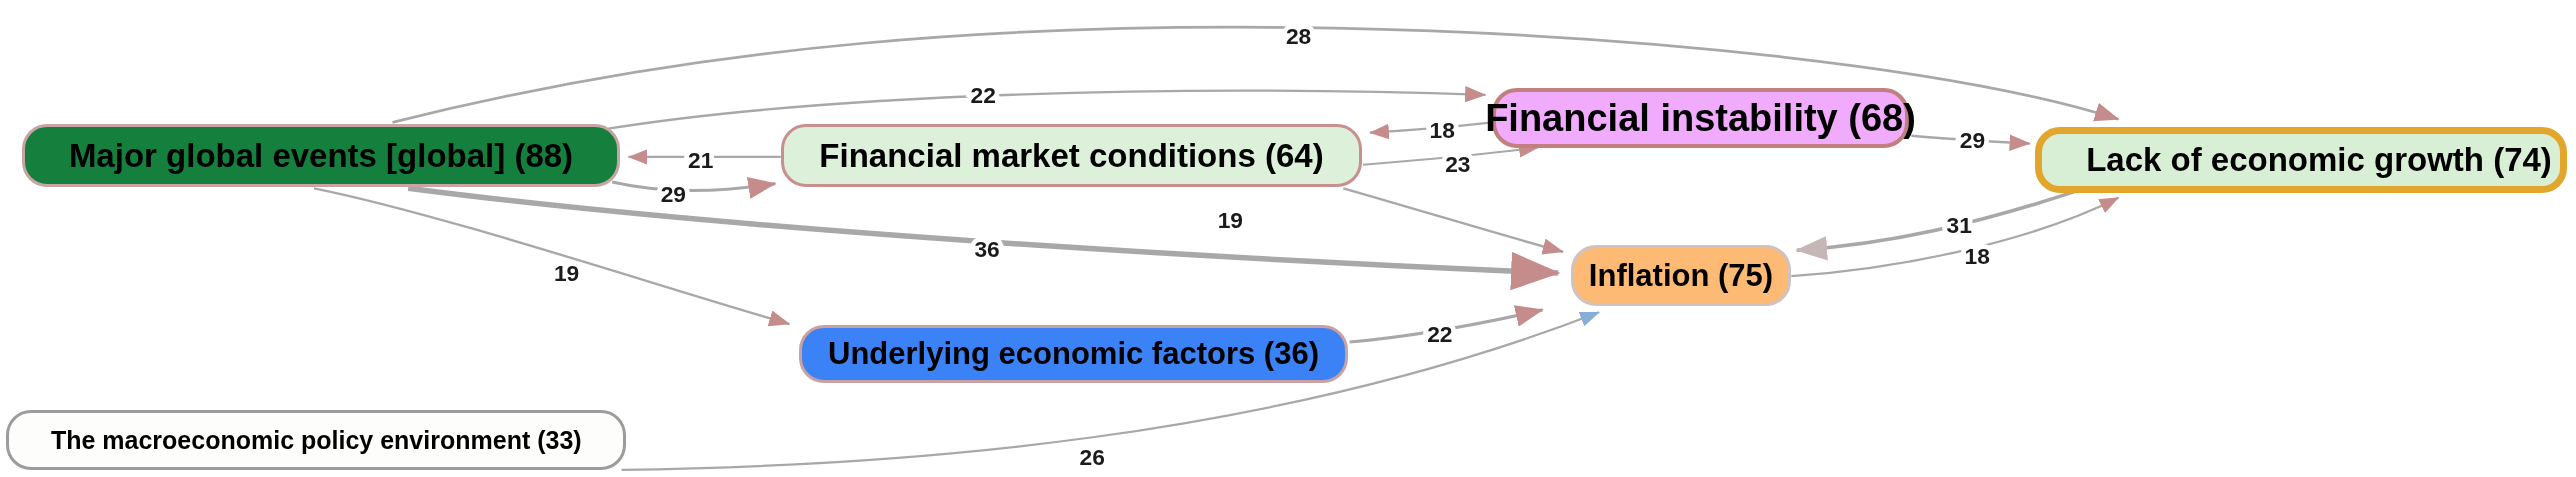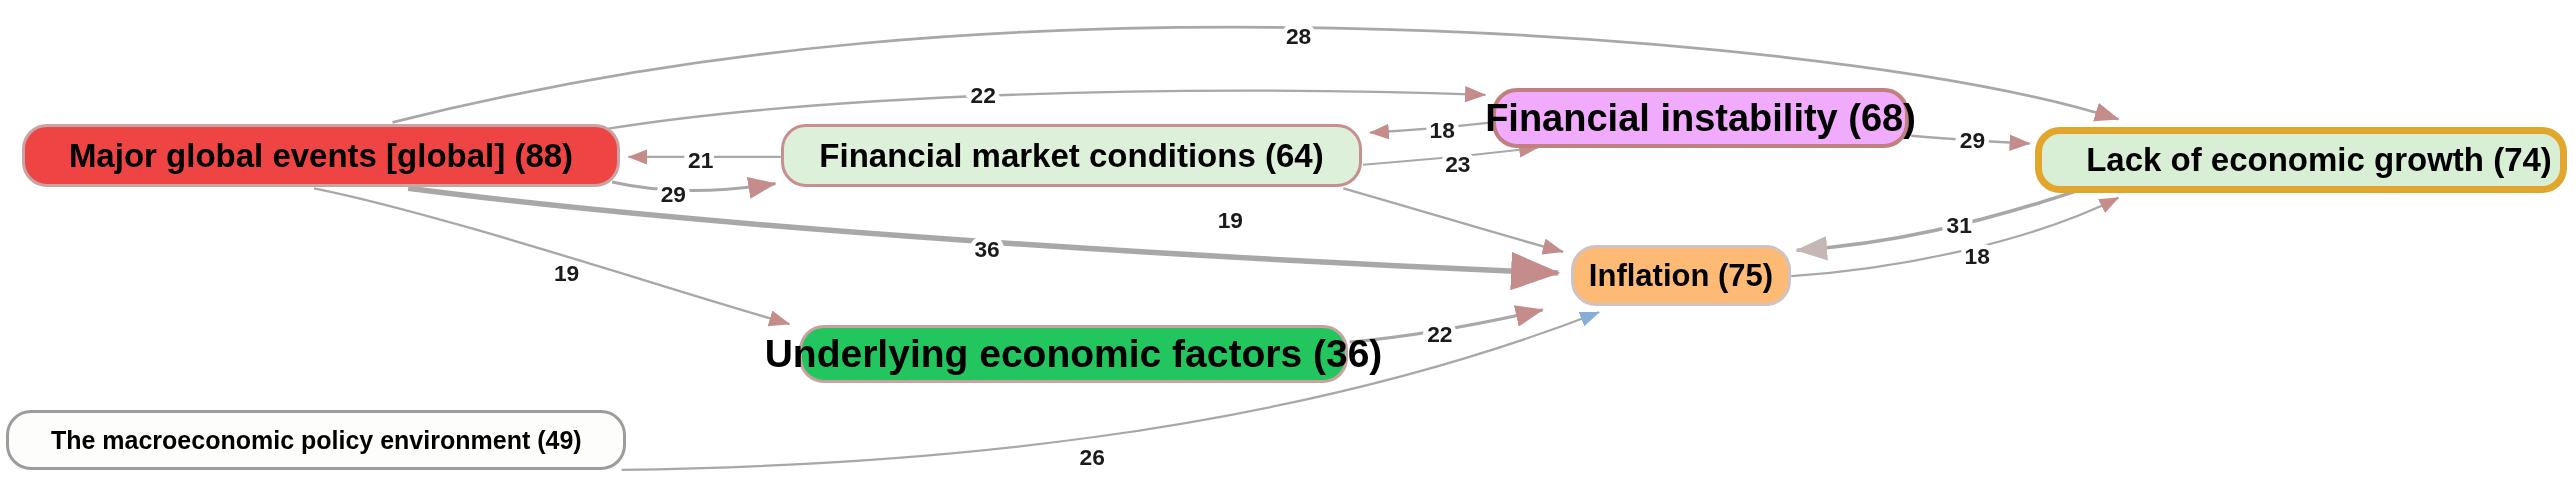--- a/index.html
+++ b/index.html
@@ -84,28 +84,28 @@
     <text class="edge-label" x="1568" y="291">19</text>
     <text class="edge-label" x="1258" y="327">36</text>
     <text class="edge-label" x="722" y="358">19</text>
     <text class="edge-label" x="1835" y="436">22</text>
     <text class="edge-label" x="1392" y="593">26</text>
     <text class="edge-label" x="2514" y="189">29</text>
     <text class="edge-label" x="2497" y="297">31</text>
     <text class="edge-label" x="2520" y="336">18</text>
   </svg>
 
-  <div class="node" style="left: 22px; top: 124px; width: 598px; height: 63px; background: #ef4444; border-color: rgb(200, 164, 164); border-width: 3.1px;">Major global events [global] (88)</div>
+  <div class="node" style="left: 22px; top: 124px; width: 598px; height: 63px; background: #15803d; border-color: rgb(200, 164, 164); border-width: 3.1px;">Major global events [global] (88)</div>
 
   <div class="node" style="left: 781px; top: 124px; width: 581px; height: 63px; background: rgb(221, 240, 218); border-color: rgb(201, 142, 142); border-width: 3.9px;">Financial market conditions (64)</div>
 
   <div class="node" style="left: 1492px; top: 88px; width: 417px; height: 60px; font-size: 38px; background: #f0abfc; border-color: rgb(194, 127, 127); border-width: 4.7px;">Financial instability (68)</div>
 
   <div class="node" style="left: 2035px; top: 127px; width: 532px; height: 66px; background: rgb(217, 239, 213); border-color: rgb(226, 166, 44); border-width: 7px; padding-left: 36px;">Lack of economic growth (74)</div>
 
   <div class="node" style="left: 1571px; top: 245px; width: 220px; height: 61px; font-size: 31px; background: #fdba74; border-color: rgb(207, 194, 194); border-width: 3.1px;">Inflation (75)</div>
 
-  <div class="node" style="left: 799px; top: 325px; width: 549px; height: 58px; font-size: 39px; background: #22c55e; border-color: rgb(201, 161, 161); border-width: 3.1px;">Underlying economic factors (36)</div>
+  <div class="node" style="left: 799px; top: 325px; width: 549px; height: 58px; font-size: 31px; background: #3b82f6; border-color: rgb(201, 161, 161); border-width: 3.1px;">Underlying economic factors (36)</div>
 
-  <div class="node small" style="left: 6.3px; top: 410px; width: 620px; height: 60px; background: rgb(253, 253, 251); border-color: rgb(156, 156, 156); border-width: 3.1px;">The macroeconomic policy environment (49)</div>
+  <div class="node small" style="left: 6.3px; top: 410px; width: 620px; height: 60px; background: rgb(253, 253, 251); border-color: rgb(156, 156, 156); border-width: 3.1px;">The macroeconomic policy environment (33)</div>
 
 </div>
 
 
 </body></html>

